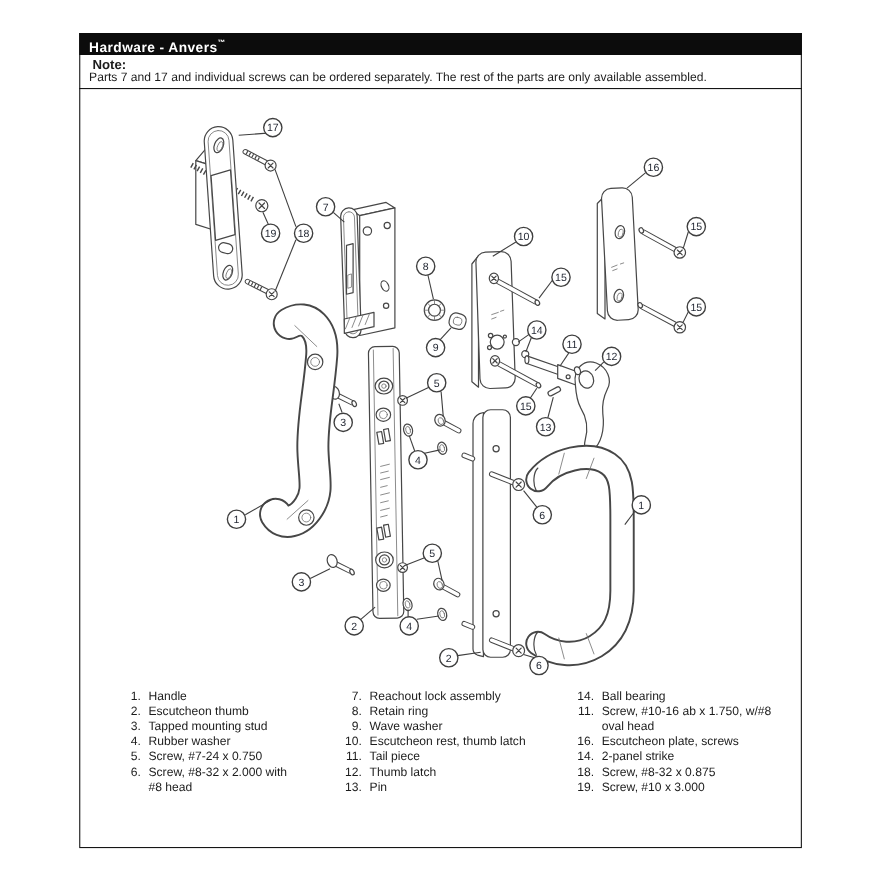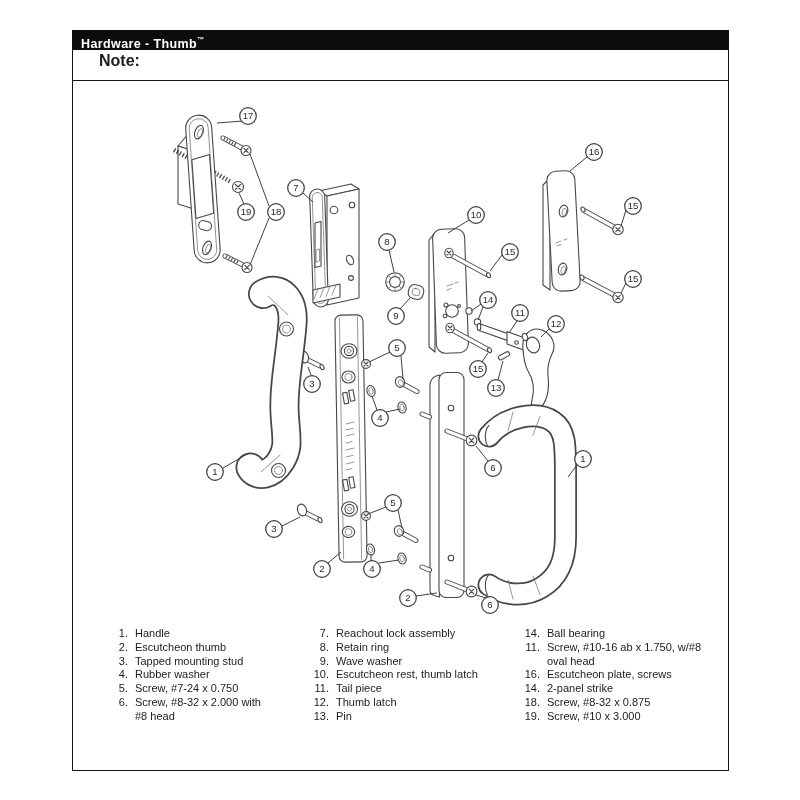--- a/index.html
+++ b/index.html
@@ -4,21 +4,21 @@
 <style>
   html,body{margin:0;padding:0;background:#ffffff;}
   #page{position:relative;width:800px;height:800px;background:#ffffff;overflow:hidden;
         font-family:"Liberation Sans", sans-serif;color:#1c1c1c;}
   .page-frame{position:absolute;left:72px;top:30px;width:657px;height:741px;
         border:1.5px solid #151515;box-sizing:border-box;background:#fff;}
   .header-bar{position:absolute;left:72px;top:30px;width:657px;height:20px;background:#0c0c0c;
         color:#ffffff;font-size:12.5px;font-weight:bold;letter-spacing:.4px;
         line-height:20px;padding-left:9px;box-sizing:border-box;}
   .header-bar sup{font-size:7px;vertical-align:6px;letter-spacing:0;}
-  .note-label{position:absolute;left:99px;top:52px;font-size:16px;font-weight:bold;}
+  .note-label{position:absolute;left:84px;top:52px;font-size:12px;font-weight:bold;}
   .note-text{position:absolute;left:81px;top:65px;font-size:11px;}
   .note-rule{position:absolute;left:72px;top:80px;width:657px;height:0;
         border-bottom:1.2px solid #151515;}
   #diagram-svg{position:absolute;left:72px;top:80px;width:659px;height:548px;}
   
   .ln{stroke:#474747;stroke-width:1.1;fill:none;stroke-linecap:round;stroke-linejoin:round;}
   .thin{stroke:#6a6a6a;stroke-width:.7;fill:none;stroke-linecap:round;}
   .wf{stroke:#474747;stroke-width:1.1;fill:#ffffff;stroke-linecap:round;stroke-linejoin:round;}
   .shaft-d{stroke:#474747;stroke-width:5;stroke-linecap:round;fill:none;}
   .shaft-w{stroke:#ffffff;stroke-width:3.2;stroke-linecap:round;fill:none;}
@@ -33,24 +33,25 @@
   .prow{display:flex;}
   .pnum{width:24px;text-align:right;padding-right:7px;flex:none;}
 </style>
 </head>
 <body>
 
 <div id="page">
   <div class="page-frame"></div>
 
   <div class="header-bar">
-    <span>Hardware - Thumb</span><sup>™</sup>
+    <span>Hardware - Anvers</span><sup>™</sup>
   </div>
 
   <div class="note-label">Note:</div>
+  <div class="note-text">Parts 7 and 17 and individual screws can be ordered separately. The rest of the parts are only available assembled.</div>
   <div class="note-rule"></div>
 
   <svg id="diagram-svg" viewBox="72 80 659 548">
 
     <g>
       <path class="wf" d="M178,146 L189,133 L208,139 L197,152 Z"></path>
       <path class="wf" d="M178,146 L178,204 L197,210 L197,152 Z"></path>
     </g>
     <g>
       <line class="thread" x1="174" y1="150" x2="231" y2="182"></line>

